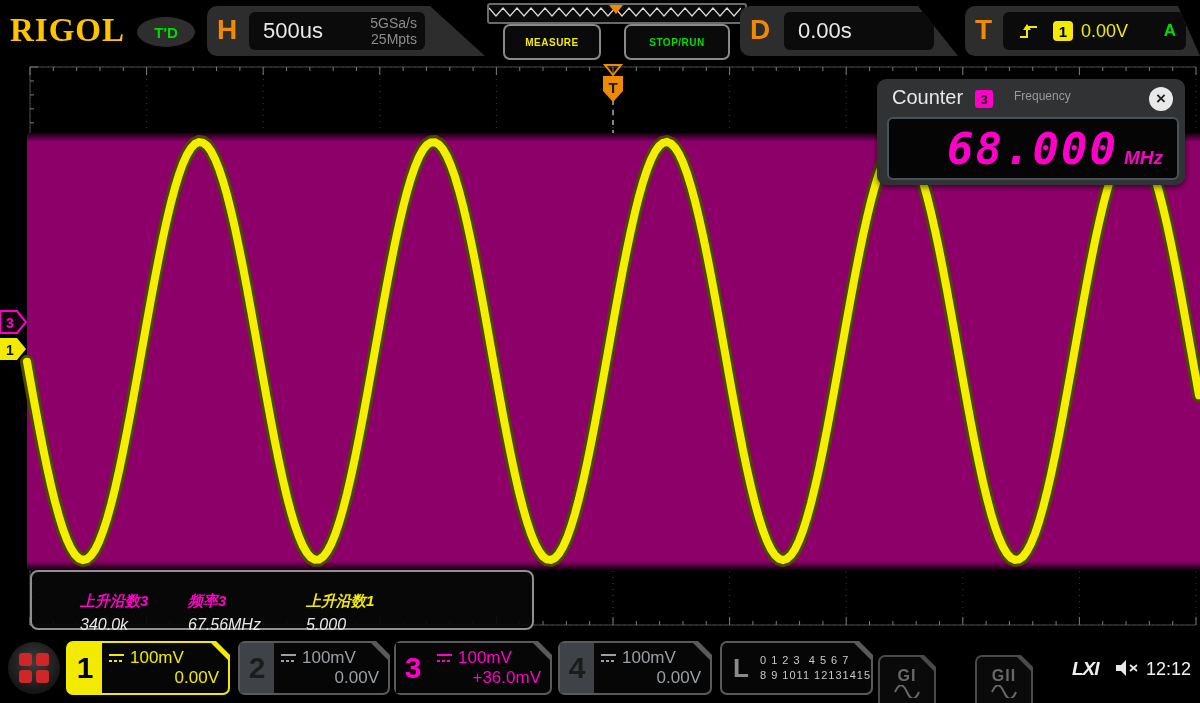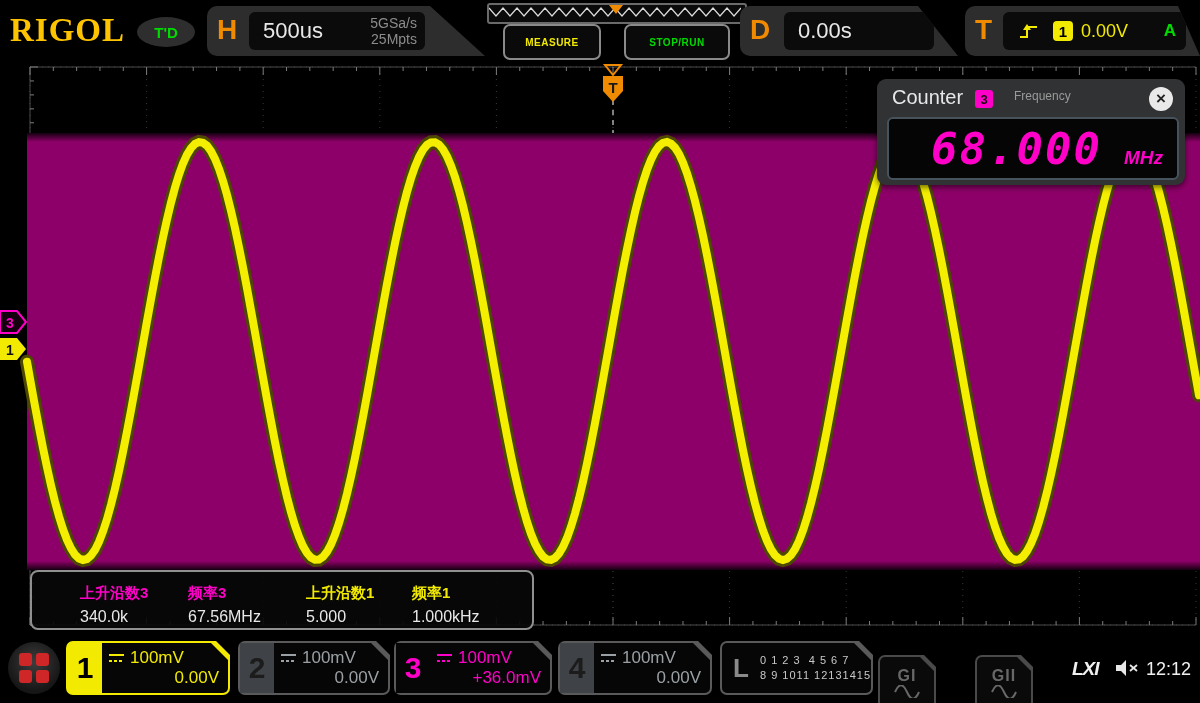--- a/index.html
+++ b/index.html
@@ -49,30 +49,30 @@
   #counter{position:absolute;left:877px;top:79px;width:308px;height:106px;background:#303234;
     border-radius:9px;box-shadow:0 2px 6px rgba(0,0,0,.6);}
   #counter-title{position:absolute;left:15px;top:7px;font-size:20px;color:#e8e8e8;}
   #counter-badge{position:absolute;left:98px;top:11px;width:18px;height:18px;background:var(--c3);
     color:#14000f;font-weight:bold;font-size:13px;border-radius:3px;
     display:flex;align-items:center;justify-content:center;}
   #counter-mode{position:absolute;left:124px;top:10px;font-size:12px;color:#9a9a9a;margin-left:13px;}
   #counter-close{position:absolute;right:12px;top:8px;width:24px;height:24px;border-radius:50%;
     background:#e9e9e9;color:#222;font-size:17px;font-weight:bold;line-height:24px;text-align:center;}
   #counter-display{position:absolute;left:10px;top:38px;width:288px;height:59px;background:#050505;
-    border:2px solid #47535c;border-radius:6px;display:flex;align-items:center;justify-content:flex-end;gap:16px;}
+    border:2px solid #47535c;border-radius:6px;display:flex;align-items:center;justify-content:flex-end;}
   #counter-value{font-family:"DejaVu Sans Mono",monospace;font-style:italic;font-weight:bold;
     font-size:44px;letter-spacing:2px;color:var(--c3);}
   #counter-unit{font-size:19px;font-weight:bold;font-style:italic;color:var(--c3);
     margin:18px 14px 0 6px;}
 
   
   #meas{position:absolute;left:30px;top:570px;width:500px;height:56px;background:rgba(8,8,8,.92);
     border:2px solid #909090;border-radius:8px;display:flex;}
-  .mcol{padding-top:12px;}
+  .mcol{padding-top:20px;font-style:italic;}
   .mcol .mlabel{font-size:15px;font-weight:bold;}
   .mcol .mvalue{font-size:16px;color:#e8e8e8;margin-top:5px;}
   .m-c3 .mlabel{color:var(--c3);}
   .m-c1 .mlabel{color:var(--c1);}
   #mcol0{width:108px;padding-left:48px;}
   #mcol1{width:118px;}
   #mcol2{width:106px;}
   #mcol3{flex:1;}
 
   
@@ -399,24 +399,20 @@
       <div class="mvalue">340.0k</div>
     </div>
     <div id="mcol1" class="mcol m-c3">
       <div class="mlabel">频率3</div>
       <div class="mvalue">67.56MHz</div>
     </div>
     <div id="mcol2" class="mcol m-c1">
       <div class="mlabel">上升沿数1</div>
       <div class="mvalue">5.000</div>
     </div>
-    <div id="mcol3" class="mcol m-c1">
-      <div class="mlabel">频率1</div>
-      <div class="mvalue">1.000kHz</div>
-    </div>
   </div>
 
   <div id="botbar">
     <div id="menu-btn">
       <div id="menu-grid">
         <span></span>
           <span></span>
           <span></span>
           <span></span>
       </div>

